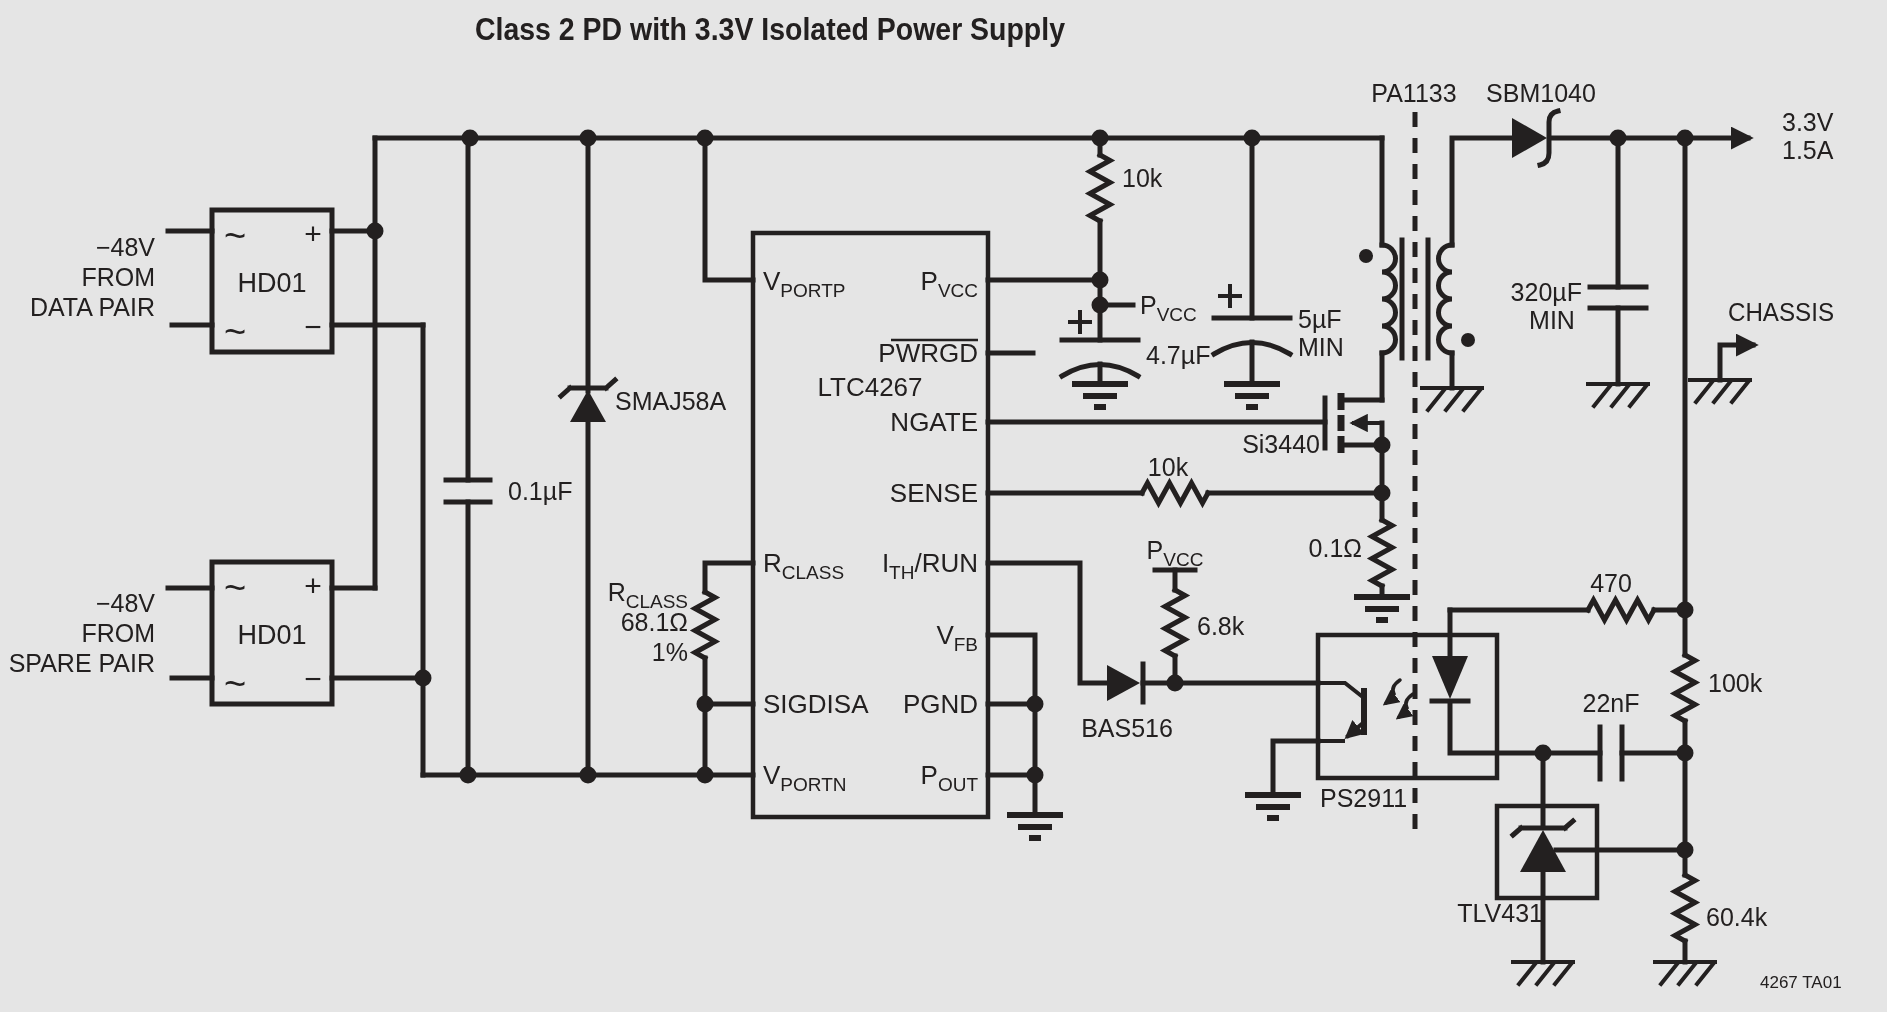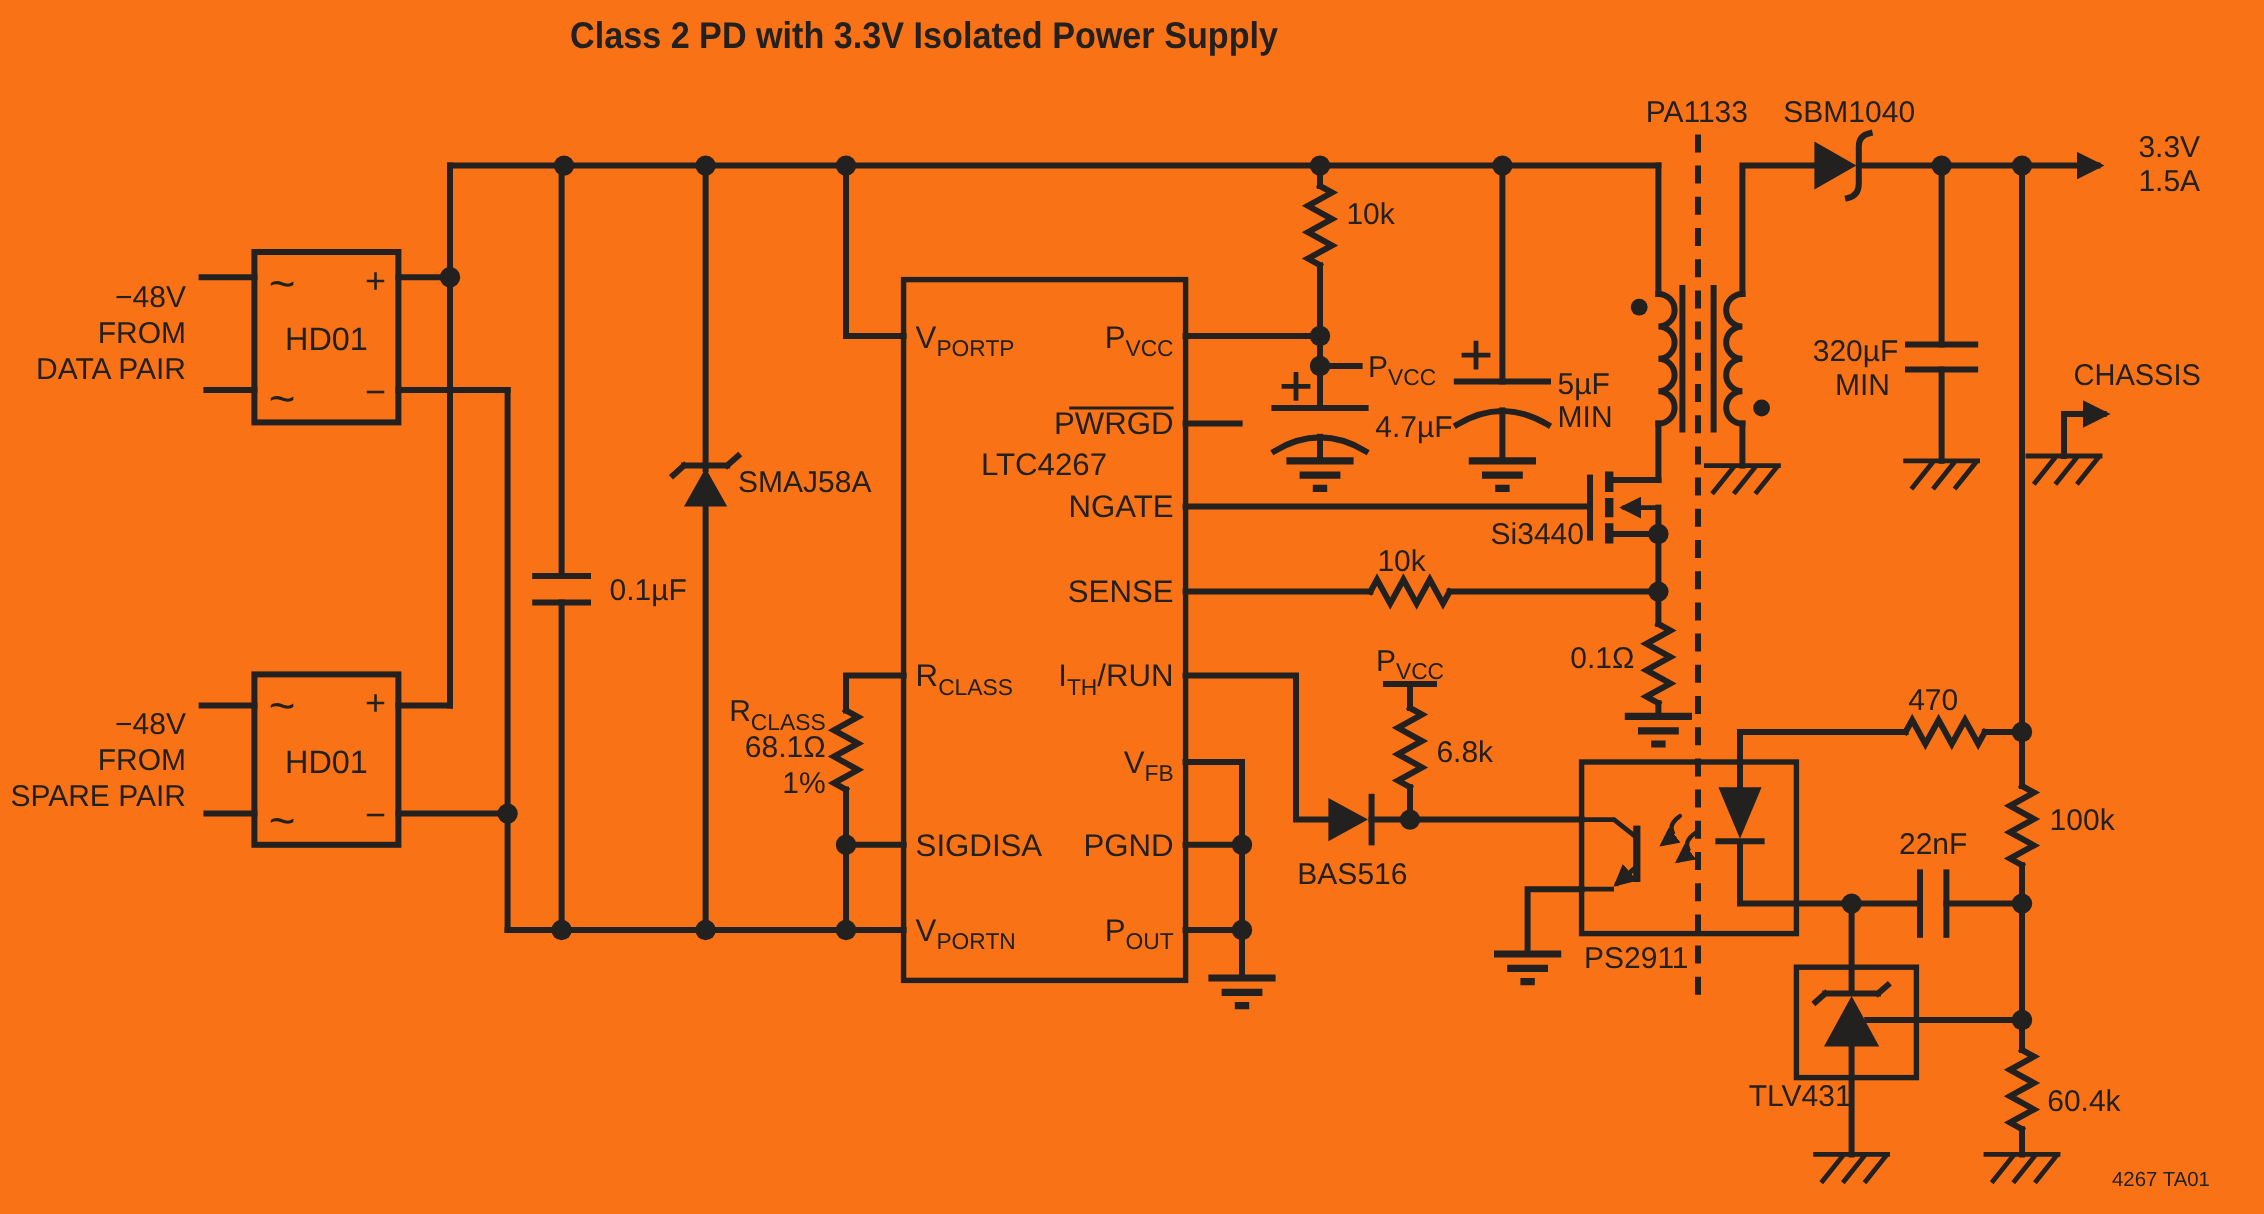--- a/index.html
+++ b/index.html
@@ -1,16 +1,16 @@
 <!DOCTYPE html>
 <html><head>
 <meta charset="utf-8">
 <style>
   html,body{margin:0;padding:0;background:#ffffff;}
-  .canvas{position:relative;width:1887px;height:1012px;background:#f97316;overflow:hidden;}
+  .canvas{position:relative;width:1887px;height:1012px;background:#e5e5e5;overflow:hidden;}
   svg{position:absolute;left:0;top:0;}
   .w{stroke:#232020;stroke-width:5;fill:none;stroke-linecap:square;}
   .w2{stroke:#232020;stroke-width:4;fill:none;stroke-linecap:square;}
   .w3{stroke:#232020;stroke-width:3.5;fill:none;stroke-linecap:round;}
   .sym{stroke:#232020;stroke-width:5;fill:none;stroke-linecap:square;}
   .bar{stroke:#232020;stroke-width:6;fill:none;stroke-linecap:butt;}
   .bar7{stroke:#232020;stroke-width:7;fill:none;stroke-linecap:butt;}
   .fillb{fill:#232020;stroke:none;}
   .box{stroke:#232020;stroke-width:4.5;fill:none;}
   .dash{stroke:#232020;stroke-width:5;fill:none;stroke-dasharray:15 11;}

